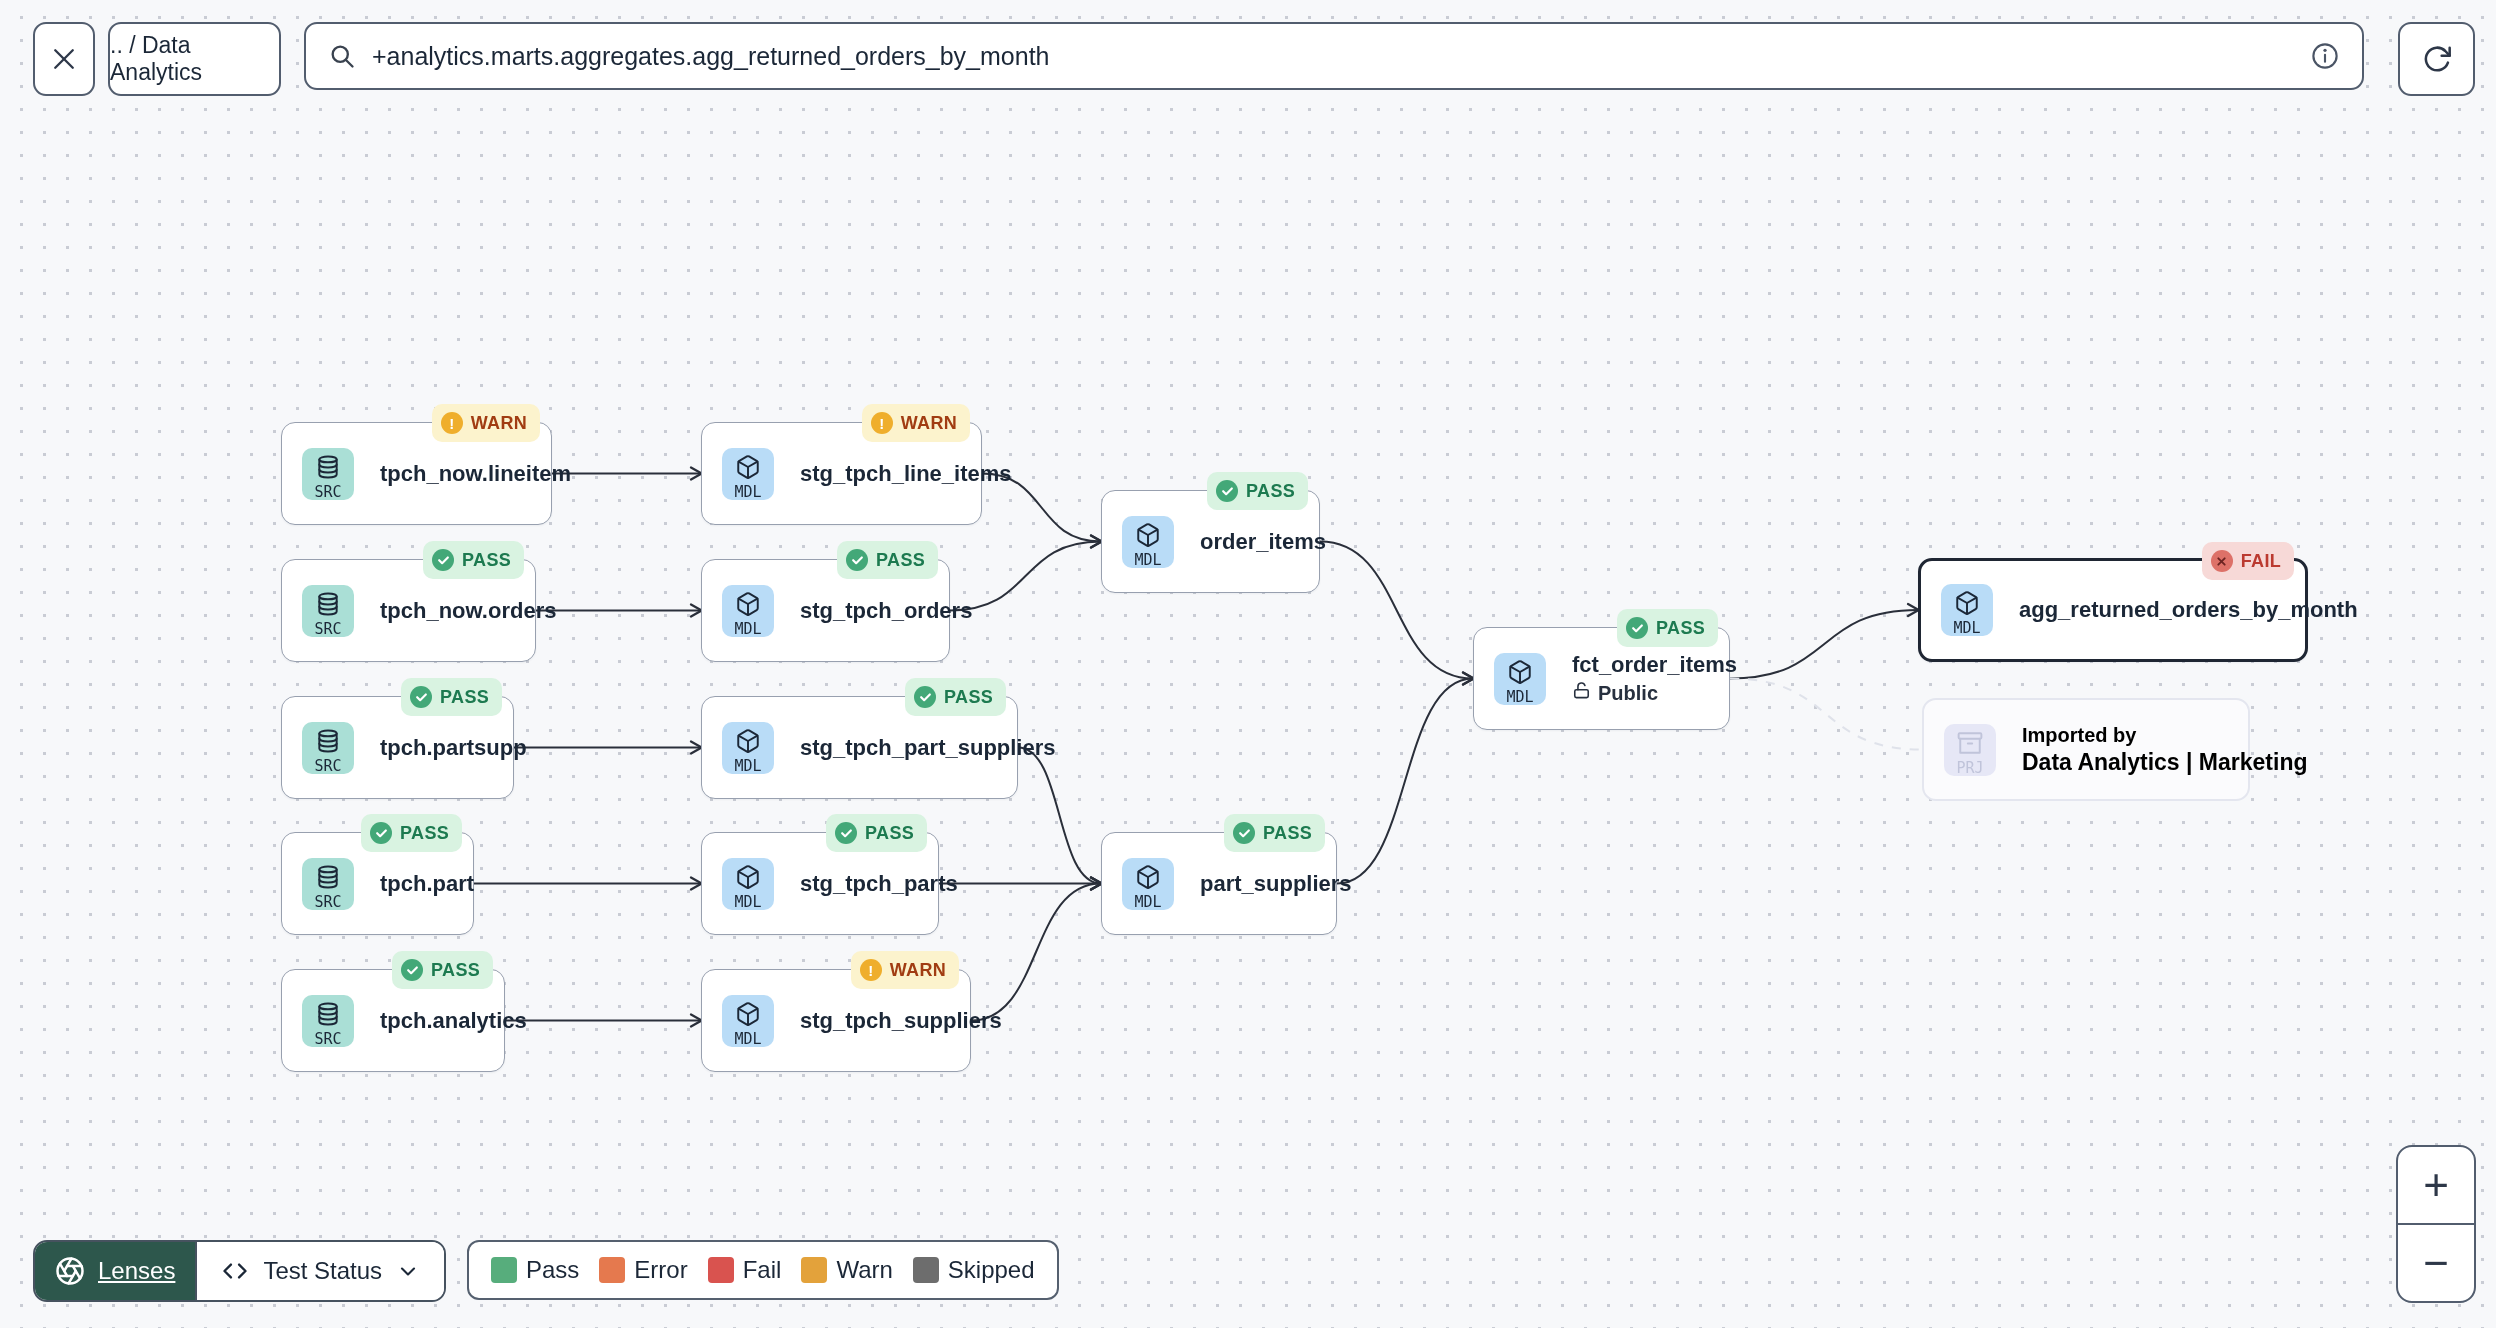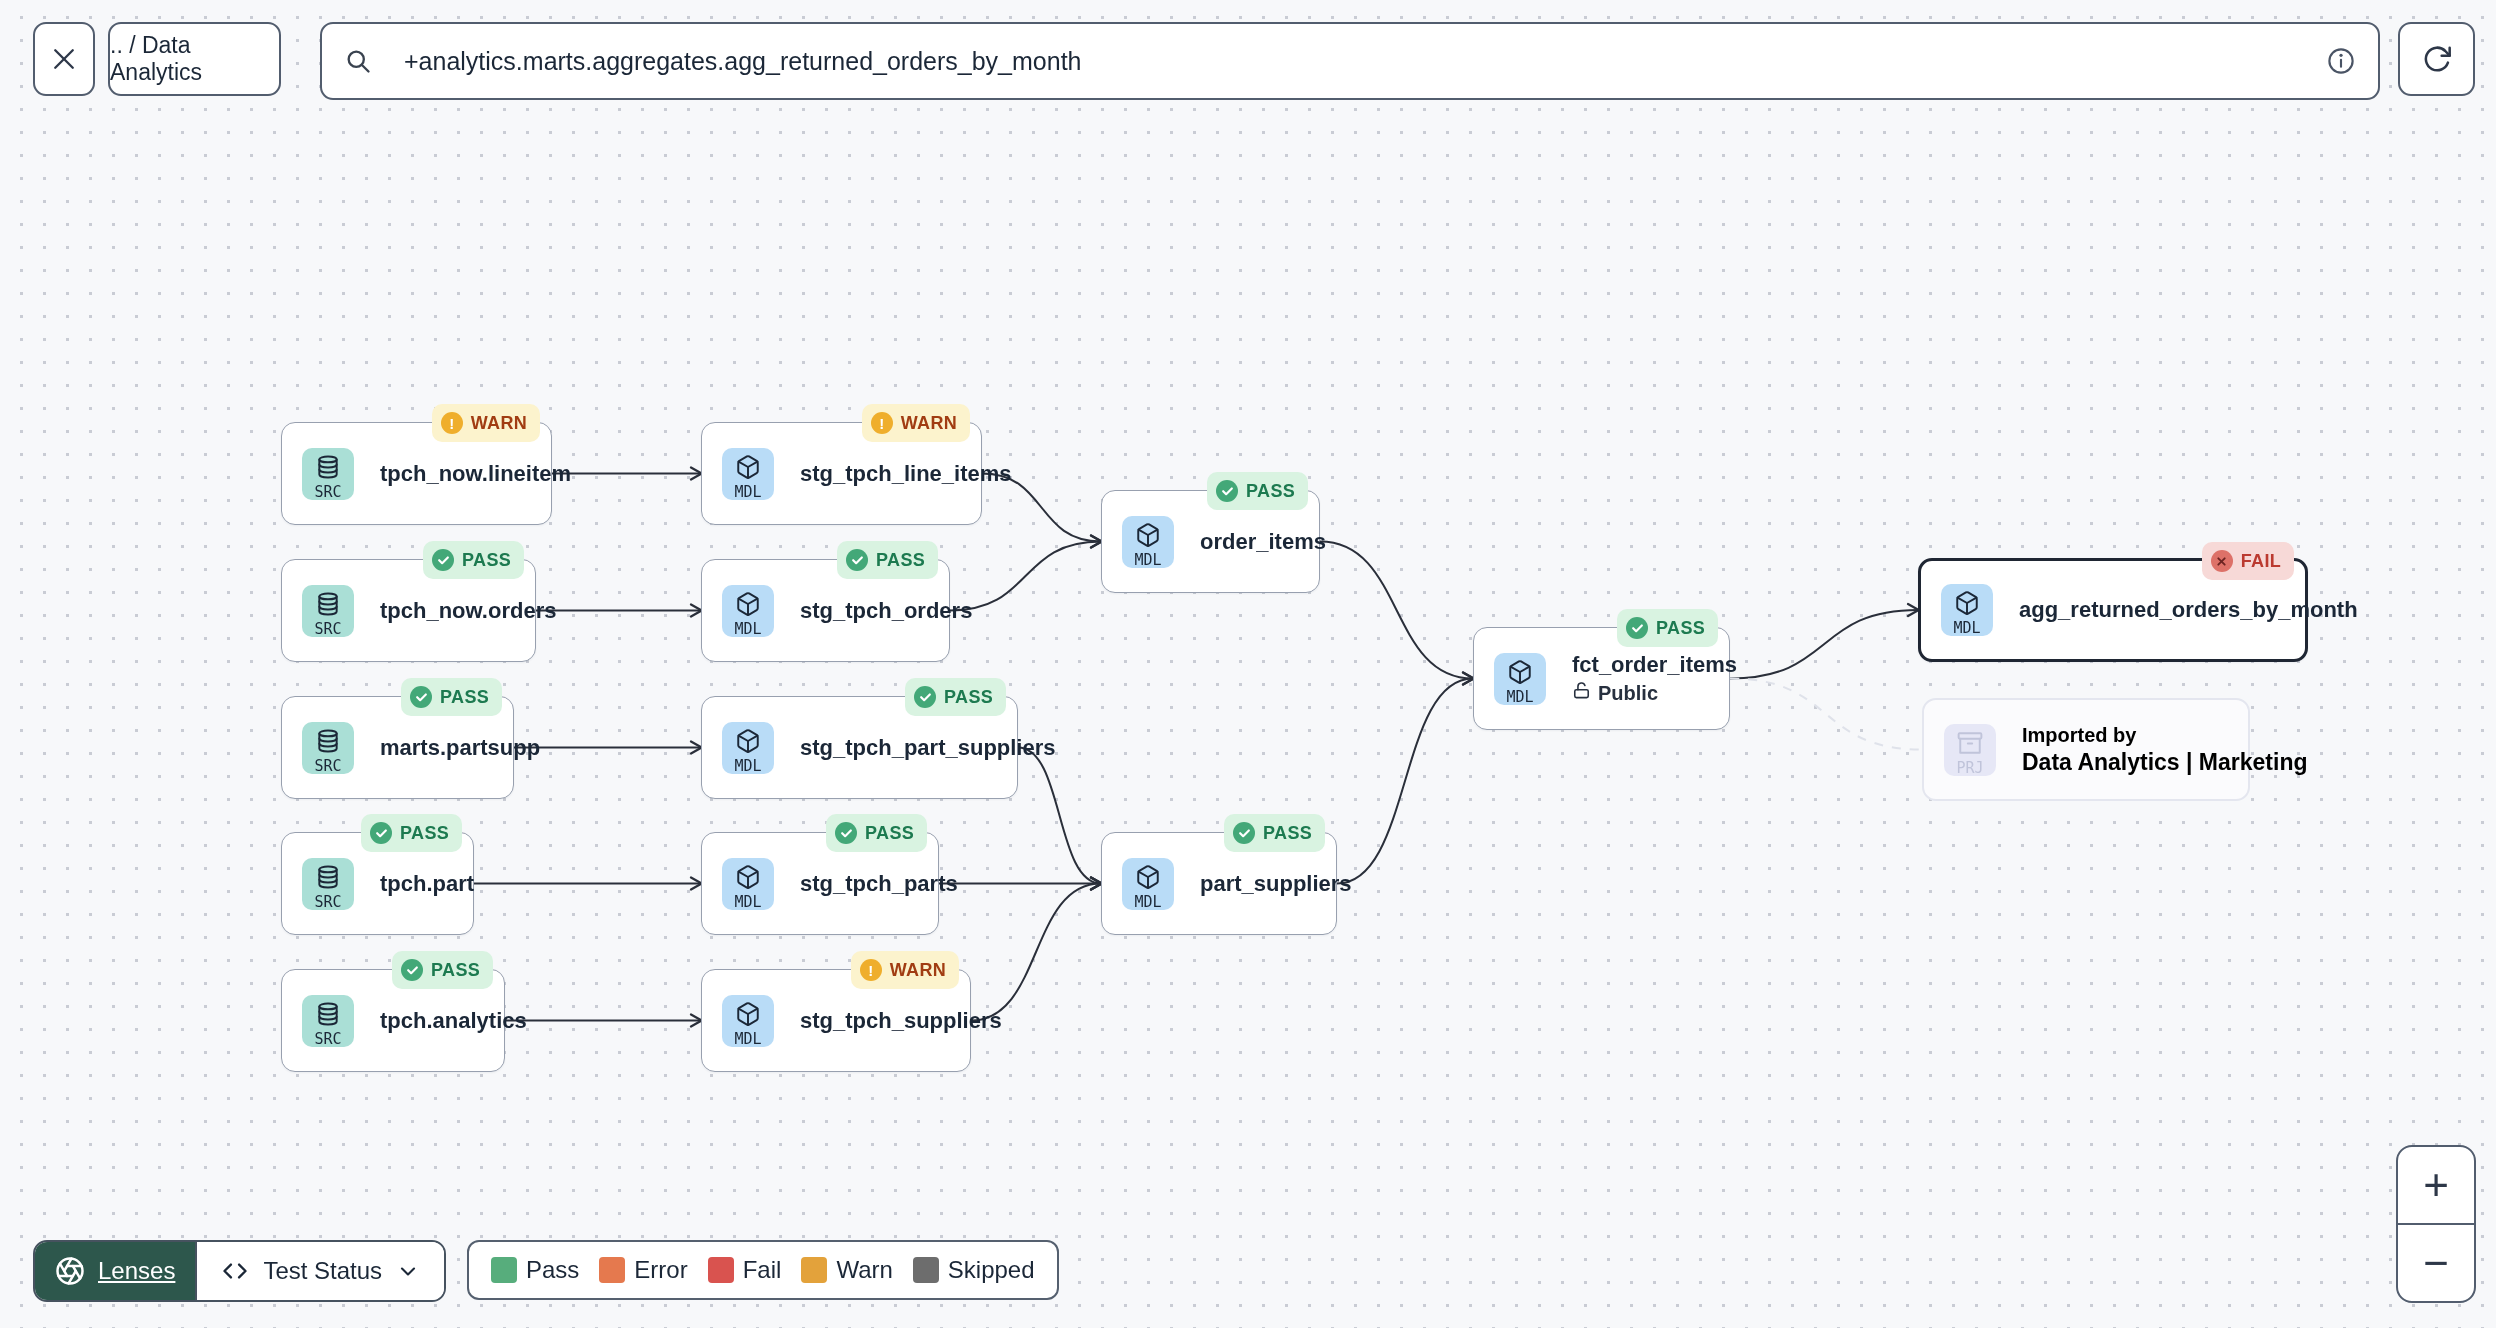--- a/index.html
+++ b/index.html
@@ -13,23 +13,23 @@
   }
   
   .tb-btn{
     position:absolute;top:22px;height:74px;box-sizing:border-box;
     background:#ffffff;border:2px solid #525d6e;border-radius:13px;
     display:flex;align-items:center;justify-content:center;cursor:pointer;
   }
   #close-btn{left:33px;width:62px;}
   #breadcrumb-btn{left:108px;width:173px;font-size:23px;}
   #search-bar{
-    position:absolute;top:22px;left:320px;width:2060px;height:78px;box-sizing:border-box;
+    position:absolute;top:22px;left:304px;width:2060px;height:68px;box-sizing:border-box;
     background:#fff;border:2px solid #525d6e;border-radius:13px;
-    display:flex;align-items:center;padding:0 22px;gap:32px;
+    display:flex;align-items:center;padding:0 22px;gap:16px;
   }
   #search-bar input{
     flex:1;border:none;outline:none;background:transparent;
     font-family:inherit;font-size:25px;color:#1b2737;padding:0;
   }
   #refresh-btn{left:2398px;width:77px;}
   .icon-24 svg{display:block;}
   
   #edges-svg{position:absolute;left:0;top:0;z-index:1;}
   .node{
@@ -261,21 +261,21 @@
       <div class="ntile SRC">
         <span><svg width="26" height="26" viewBox="0 0 24 24" fill="none" stroke="#1b2737" stroke-width="1.8" stroke-linecap="round">
             <ellipse cx="12" cy="5" rx="8" ry="2.7"></ellipse>
             <path d="M4 5v4.7c0 1.5 3.6 2.7 8 2.7s8-1.2 8-2.7V5"></path>
             <path d="M4 9.7v4.7c0 1.5 3.6 2.7 8 2.7s8-1.2 8-2.7V9.7"></path>
             <path d="M4 14.4V19c0 1.5 3.6 2.7 8 2.7s8-1.2 8-2.7v-4.6"></path>
           </svg></span>
         <span class="tlabel">SRC</span>
       </div>
       <div class="nlabels">
-        <span class="nlabel">marts.partsupp</span>
+        <span class="nlabel">tpch.partsupp</span>
       </div>
       <div class="badge" style="background: rgb(217, 243, 225); color: rgb(29, 122, 80);">
         <span class="bdot" style="background:#43a878">
           <svg width="13" height="13" viewBox="0 0 24 24" fill="none" stroke="#ffffff" stroke-width="4" stroke-linecap="round" stroke-linejoin="round">
             <polyline points="20 6.5 9.5 17 4 11.5"></polyline>
           </svg>
         </span>
         <span>PASS</span>
       </div>
     </div>

